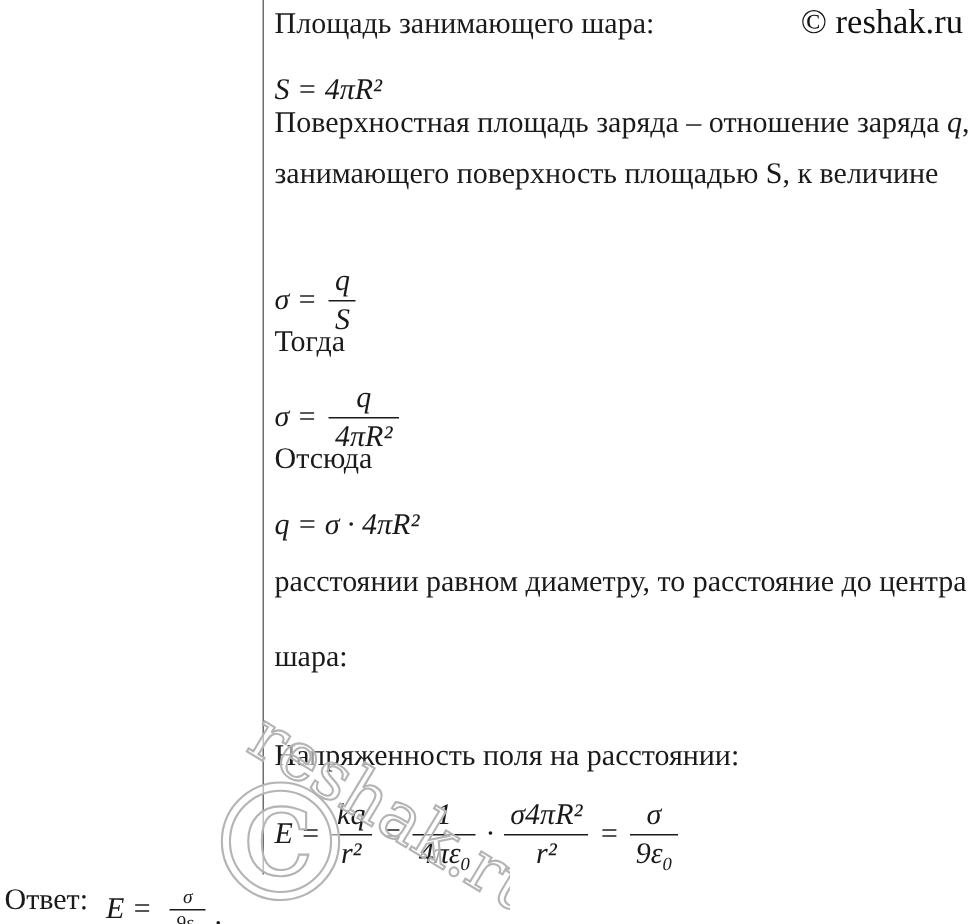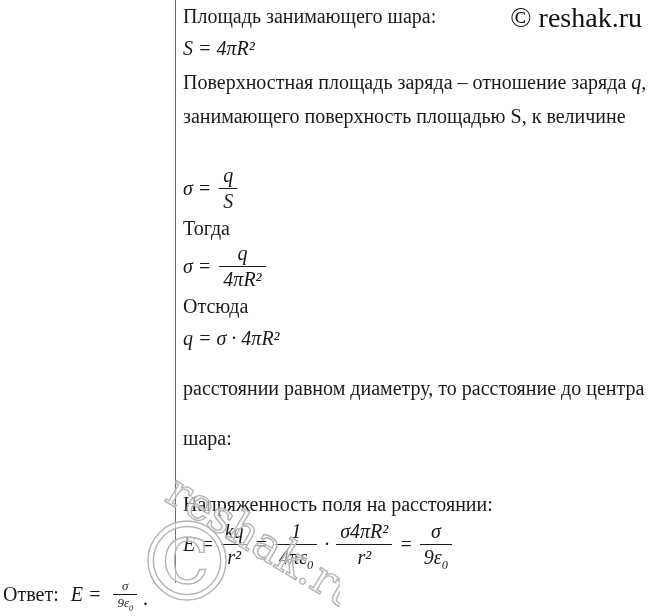--- a/index.html
+++ b/index.html
@@ -6,34 +6,34 @@
   .page {
     position:relative;
     width:649px; height:616px;
     background:#ffffff;
     font-family:"Liberation Serif", serif;
     color:#1a1a1a;
     overflow:hidden;
   }
   .copyright {
     position:absolute; top:2px; right:7px;
-    font-size:28px; color:#111;
+    font-size:23px; color:#111;
     white-space:nowrap;
   }
   .vrule {
     position:absolute; left:175px; top:0;
     width:1px; height:583px;
     background:#6d6d6d;
   }
   .line {
     position:absolute; left:183px;
     font-size:20px; line-height:1.25;
     white-space:nowrap;
   }
-  .math { font-style:italic; }
+  .math { font-style:italic;margin-top:12px; }
   .mvar { font-style:italic; }
   .frml { display:flex; align-items:center; gap:8px; }
   .frac { display:inline-block; text-align:center; vertical-align:middle; line-height:1.15; }
   .frac .num { display:block; border-bottom:1.5px solid #1a1a1a; padding:0 4px 1px; }
   .frac .den { display:block; padding:1px 4px 0; }
   sub.zero { font-size:0.62em; line-height:0; }
   .answer {
     position:absolute; left:3px; top:579px;
     display:flex; align-items:center; gap:12px;
     font-size:20px;

